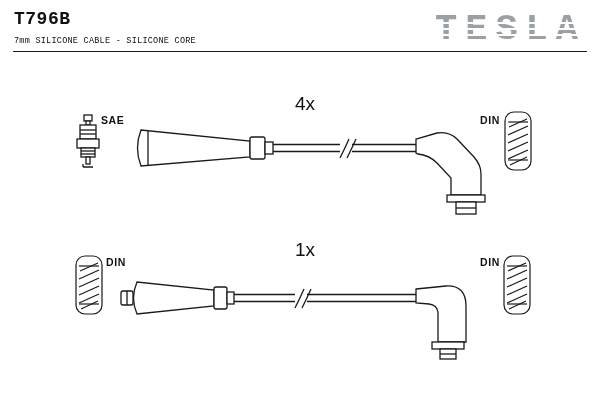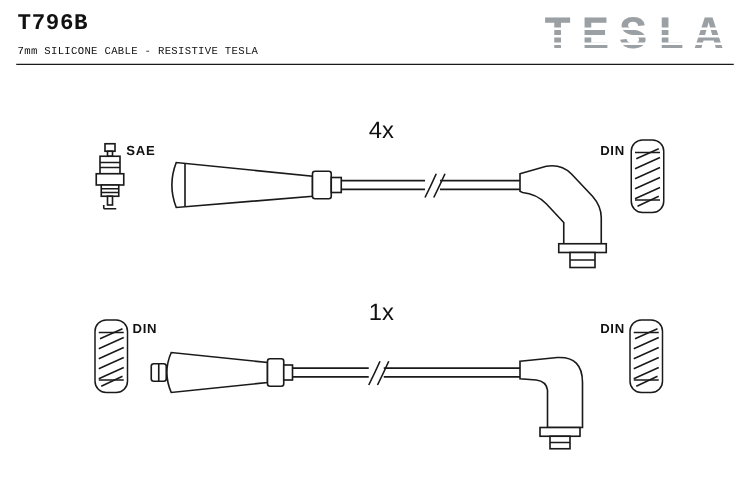--- a/index.html
+++ b/index.html
@@ -60,21 +60,21 @@
   .draw { stroke: #1a1a1a; stroke-width: 1.3; fill: #ffffff; }
   .draw line { fill: none; }
   use.din { stroke: #1a1a1a; stroke-width: 1.2; fill: #ffffff; }
 </style>
 </head>
 <body>
 
 <header class="header">
   <div class="head-left">
     <h1 class="part-number">T796B</h1>
-    <div class="subtitle">7mm SILICONE CABLE - RESISTIVE TESLA</div>
+    <div class="subtitle">7mm SILICONE CABLE - SILICONE CORE</div>
   </div>
   <div class="logo">
     <span>TESLA</span>
     <span class="stripe s1"></span>
     <span class="stripe s2"></span>
     <span class="stripe s3"></span>
     <span class="stripe s4"></span>
   </div>
 </header>
 <div class="rule"></div>

